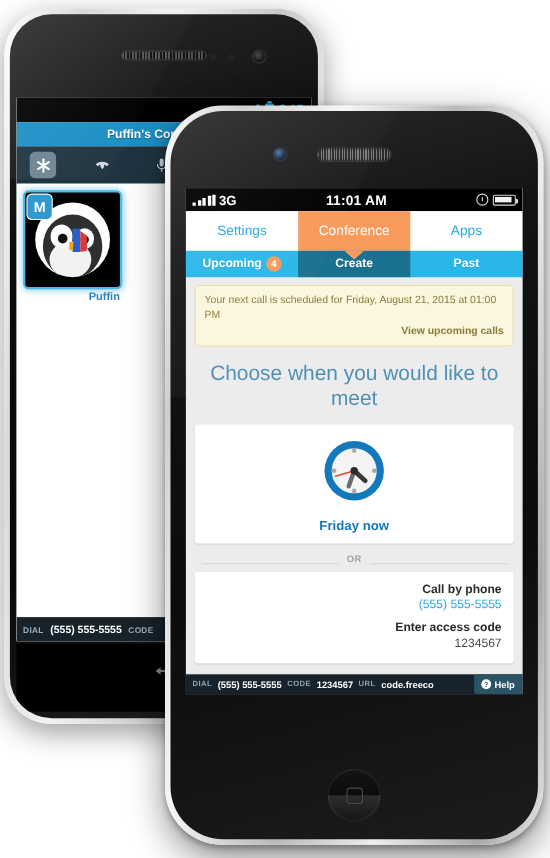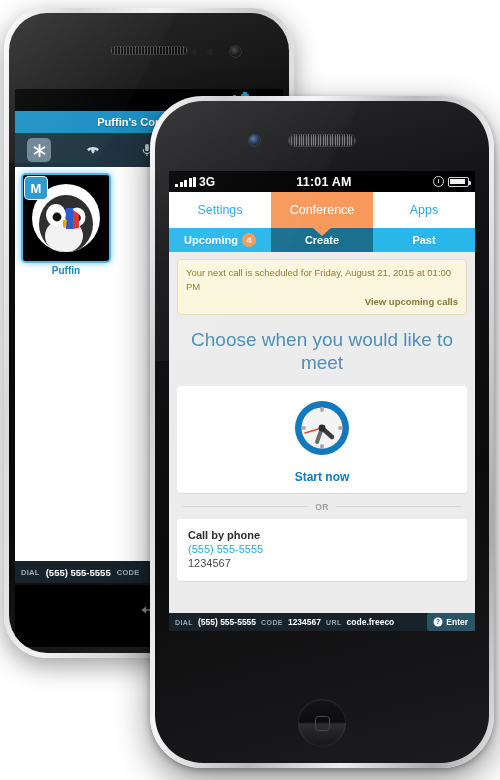--- a/index.html
+++ b/index.html
@@ -85,21 +85,21 @@
     position:absolute; left:9px; top:9px; width:68px; height:68px;
     border-radius:50%; background:#fff; overflow:hidden;
   }
   .a-badge {
     position:absolute; left:2px; top:2px; width:22px; height:22px; z-index:3;
     background:#2e9ad0; border-radius:4px; color:#fff;
     font-size:13px; font-weight:bold; display:flex; align-items:center; justify-content:center;
     box-shadow:0 0 0 1px #fff;
   }
   .a-avatar-name {
-    text-align:center; color:#2a7fb5; font-size:10px; font-weight:bold; margin-top:4px;
+    text-align:right; color:#2a7fb5; font-size:10px; font-weight:bold; margin-top:4px;
   }
   .a-bottombar {
     position:absolute; left:0; right:0; bottom:0; height:22px;
     background:#17222b; display:flex; align-items:center; gap:6px;
     padding-left:6px; color:#fff; white-space:nowrap; overflow:hidden;
   }
   .a-bb-k { font-size:7.5px; color:#9fb1bd; font-weight:bold; letter-spacing:.3px; }
   .a-bb-v { font-size:9.5px; font-weight:bold; color:#fff; }
   .a-navbar {
     position:absolute; left:6px; right:6px; bottom:6px; height:62px;
@@ -203,27 +203,28 @@
     font-weight:normal; padding:13px 16px 11px;
   }
   .i-cards { display:flex; gap:8px; padding:0 8px; }
   .i-card {
     flex:1; background:#fff; border-radius:3px; padding:11px 0 9px;
     display:flex; flex-direction:column; align-items:center; gap:7px;
     box-shadow:0 1px 1px rgba(0,0,0,.07);
   }
   .i-card-label { color:#1279bd; font-size:12px; font-weight:bold; }
   .i-or {
-    display:flex; align-items:center; gap:7px; padding:9px 14px 7px;
+    display:flex; align-items:flex-end; gap:7px; padding:9px 14px 7px;
     color:#a2a2a2; font-size:8.5px; font-weight:bold; letter-spacing:.5px;
   }
   .i-or:before,.i-or:after { content:""; flex:1; height:1px; background:#d6d6d6; }
   .i-phone-card {
     background:#fff; margin:0 8px; border-radius:3px; padding:10px 11px 12px;
     box-shadow:0 1px 1px rgba(0,0,0,.07);
+    text-align:right;
   }
   .i-pc-label { font-size:11px; font-weight:bold; color:#2b2b2b; }
   .i-pc-num { font-size:11px; color:#29a9e0; margin-top:2px; }
   .i-pc-label2 { font-size:11px; font-weight:bold; color:#2b2b2b; margin-top:9px; }
   .i-pc-code { font-size:11px; color:#4a4a4a; margin-top:2px; }
   .i-bottombar {
     position:absolute; left:14px; right:14px; top:512px; height:18px;
     background:#17222b; display:flex; align-items:center; gap:5px;
     padding-left:6px; white-space:nowrap; overflow:hidden; z-index:5;
   }
@@ -408,50 +409,51 @@
                   <rect x="29.2" y="10.5" width="3.6" height="4.2" rx="1" fill="#a8a8a8"></rect>
                   <rect x="29.2" y="47.3" width="3.6" height="4.2" rx="1" fill="#a8a8a8"></rect>
                   <rect x="10.5" y="29.2" width="4.2" height="3.6" rx="1" fill="#a8a8a8"></rect>
                   <rect x="47.3" y="29.2" width="4.2" height="3.6" rx="1" fill="#a8a8a8"></rect>
                   <line x1="31" y1="31" x2="14" y2="36" stroke="#e04a2f" stroke-width="1.4" stroke-linecap="round"></line>
                   <line x1="31" y1="31" x2="26" y2="45" stroke="#6b6b6b" stroke-width="4" stroke-linecap="round"></line>
                   <line x1="31" y1="31" x2="41" y2="40" stroke="#3a3a3a" stroke-width="4.4" stroke-linecap="round"></line>
                   <circle cx="31" cy="31" r="3.4" fill="#2b2b2b"></circle>
                 </svg>
               </div>
-              <div class="i-card-label">Start now</div>
+              <div class="i-card-label">Friday now</div>
             </div>
 
           </div>
 
           <div class="i-or">
             <span>OR</span>
           </div>
 
           <div class="i-phone-card">
             <div class="i-pc-label">Call by phone</div>
             <div class="i-pc-num">(555) 555-5555</div>
+            <div class="i-pc-label2">Enter access code</div>
             <div class="i-pc-code">1234567</div>
           </div>
         </div>
       </div>
 
       <div class="i-bottombar">
         <span class="i-bb-k">DIAL</span>
         <span class="i-bb-v">(555) 555-5555</span>
         <span class="i-bb-k">CODE</span>
         <span class="i-bb-v">1234567</span>
         <span class="i-bb-k">URL</span>
         <span class="i-bb-v">code.freeco</span>
         <div class="i-help">
           <svg width="10" height="10" viewBox="0 0 20 20" aria-hidden="true">
             <circle cx="10" cy="10" r="9" fill="#ffffff"></circle>
             <text x="10" y="14.5" font-family="'Liberation Sans',sans-serif" font-size="13" font-weight="bold" fill="#2b5366" text-anchor="middle">?</text>
           </svg>
-          <span class="i-help-t">Enter</span>
+          <span class="i-help-t">Help</span>
         </div>
       </div>
 
       <div class="i-home">
         <div class="i-home-sq"></div>
       </div>
     </div>
   </div>
 
 </div>

